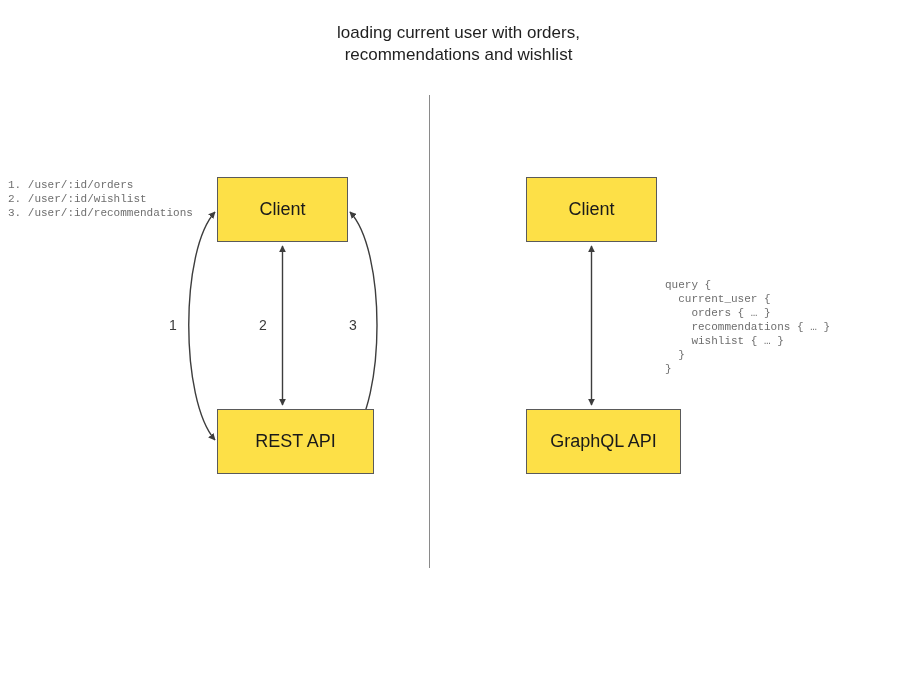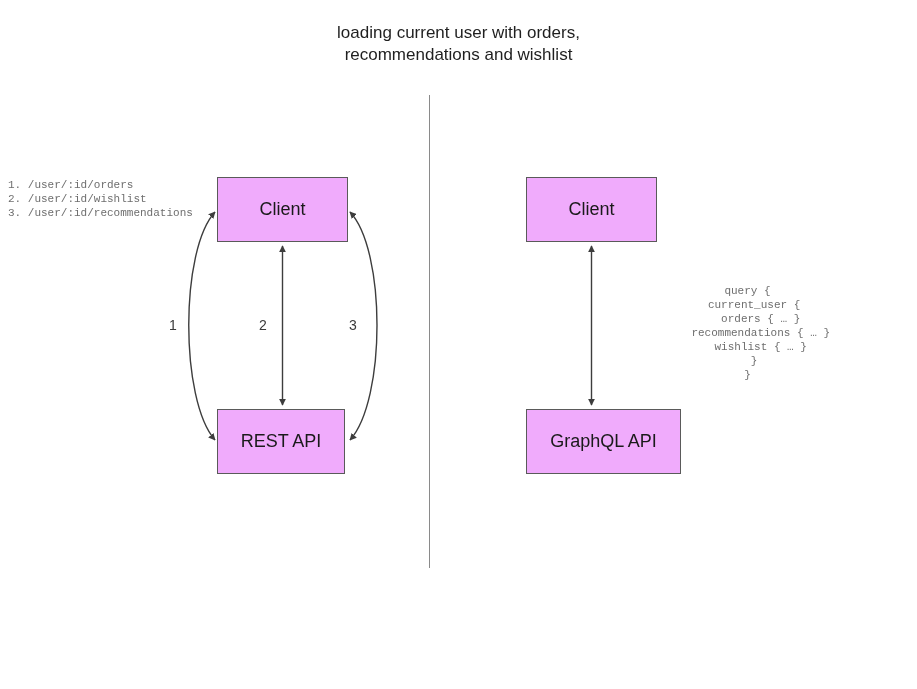--- a/index.html
+++ b/index.html
@@ -41,31 +41,31 @@
     top: 95px;
     width: 1px;
     height: 473px;
     background: #8a8a8a;
   }
 
   
   .node {
     position: absolute;
     box-sizing: border-box;
-    background: #f0abfc;
+    background: #fde047;
     border: 1px solid #5a5a5a;
     display: flex;
     align-items: center;
     justify-content: center;
     font-size: 18px;
     color: #1a1a1a;
     font-family: "Liberation Sans", sans-serif;
   }
   .node-client-rest   { left: 217px; top: 177px; width: 131px; height: 65px; }
-  .node-rest-api      { left: 217px; top: 409px; width: 128px; height: 65px; }
+  .node-rest-api      { left: 217px; top: 409px; width: 157px; height: 65px; }
   .node-client-gql    { left: 526px; top: 177px; width: 131px; height: 65px; }
   .node-graphql-api   { left: 526px; top: 409px; width: 155px; height: 65px; }
 
   
   .edges {
     position: absolute;
     left: 0;
     top: 0;
     width: 917px;
     height: 689px;
@@ -88,21 +88,21 @@
   
   .code {
     position: absolute;
     font-family: "Liberation Mono", "DejaVu Sans Mono", monospace;
     font-size: 11px;
     line-height: 14px;
     color: #6e6e6e;
     white-space: pre;
   }
   .endpoints { left: 8px; top: 178px; }
-  .gql-query { left: 665px; top: 284px; text-align: center; }
+  .gql-query { left: 665px; top: 278px; }
 </style>
 </head>
 <body>
 
 <div id="canvas">
 
   <div class="title">loading current user with orders,
 recommendations and wishlist</div>
 
   <div class="divider"></div>

